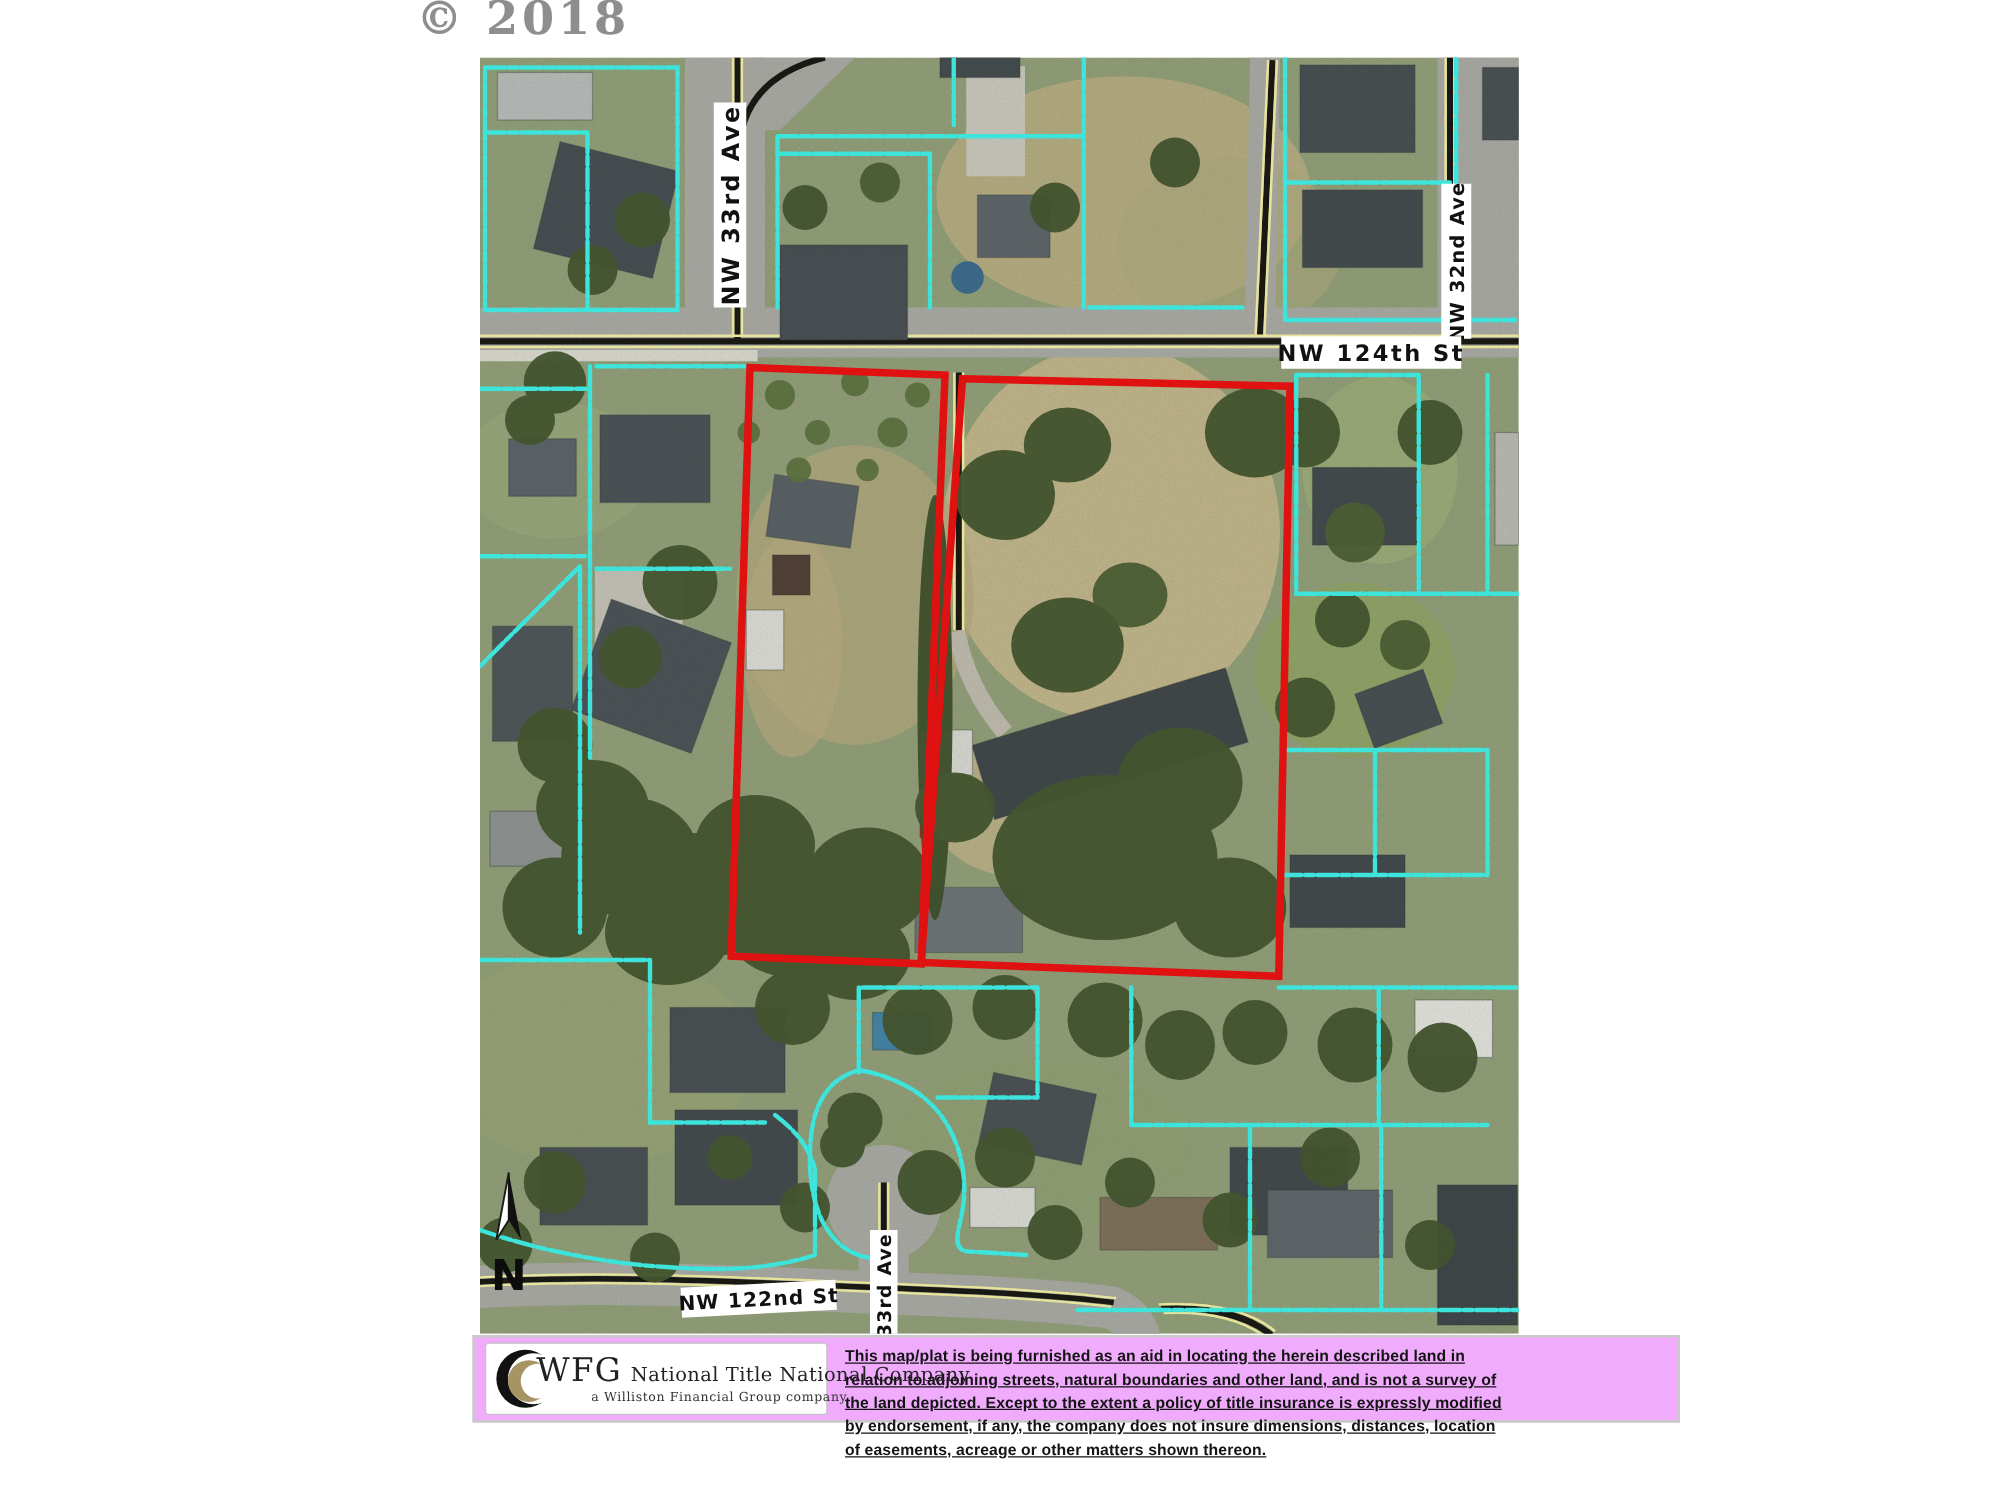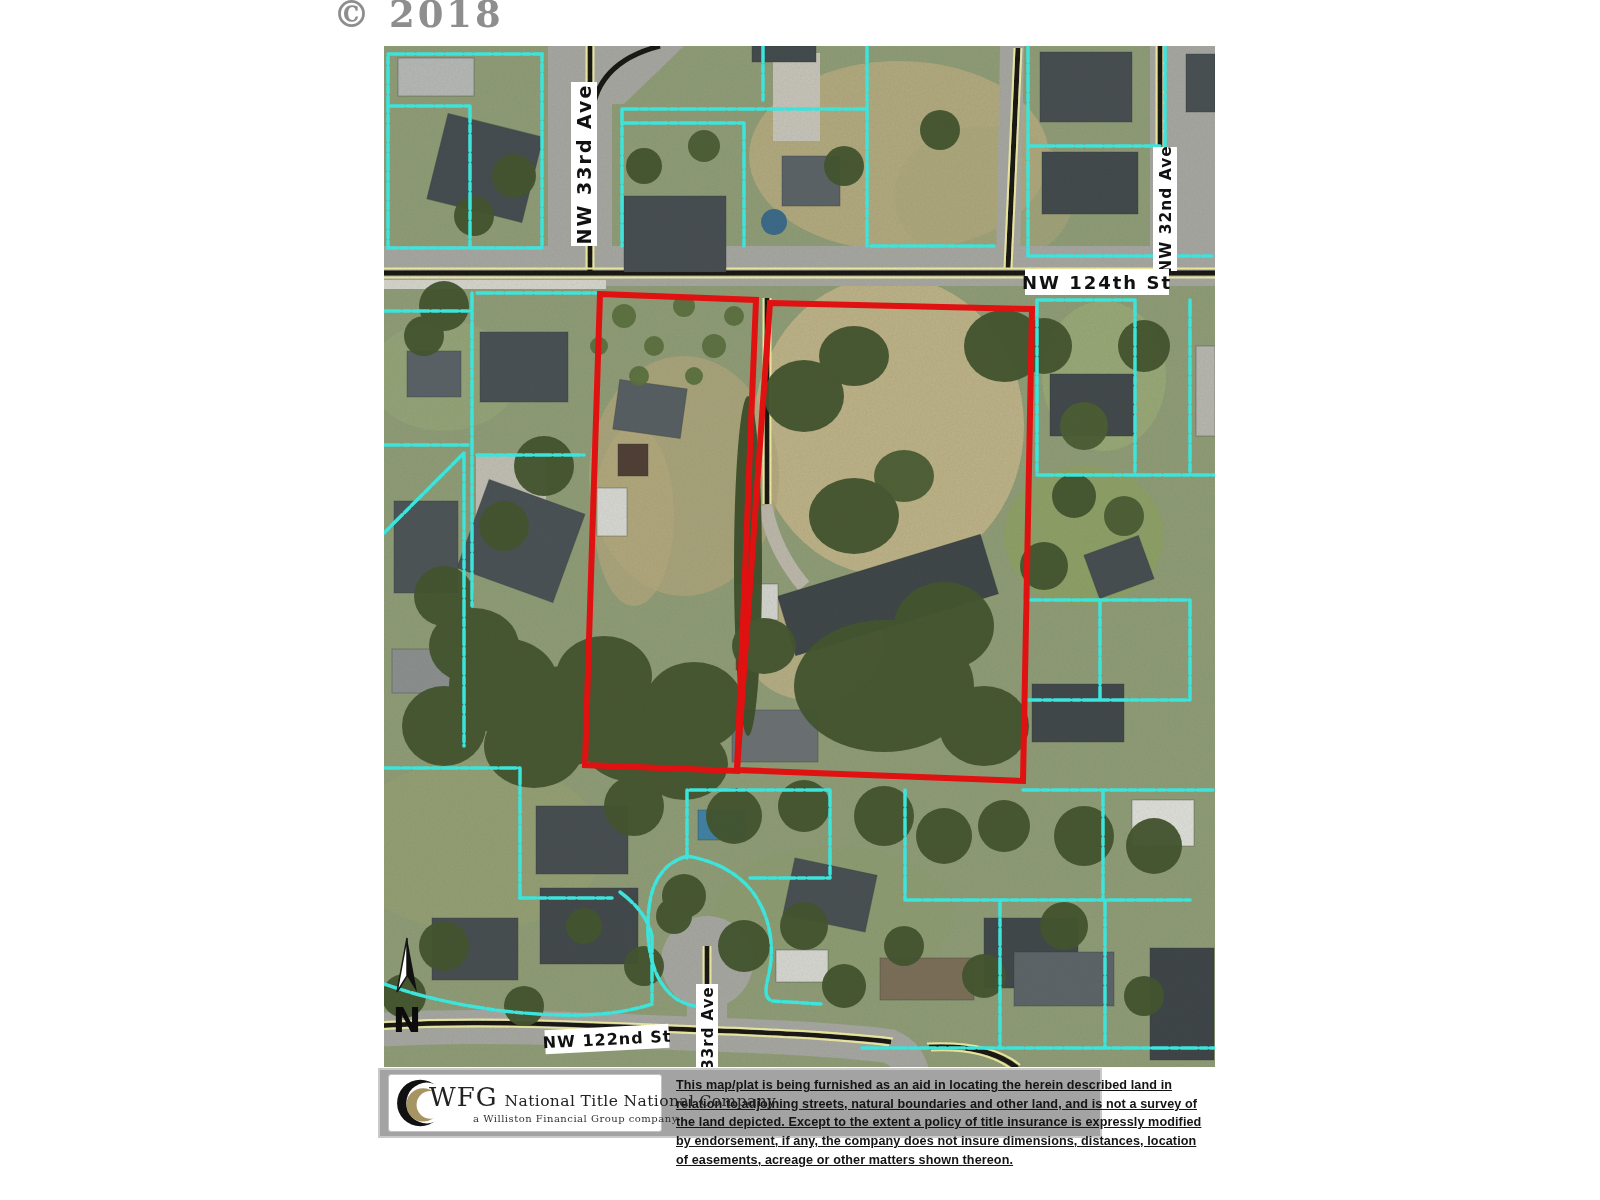--- a/index.html
+++ b/index.html
@@ -2,22 +2,22 @@
 <html><head>
 <meta charset="utf-8">
 <style>
   html,body{margin:0;padding:0;background:#ffffff;}
   .page{position:relative;width:1600px;height:1200px;background:#fff;overflow:hidden;
         font-family:"Liberation Sans",sans-serif;}
   .copyright{position:absolute;left:333px;top:-8px;font-family:"DejaVu Serif",serif;
              font-weight:700;font-size:37px;letter-spacing:3px;color:#8e8e8e;}
   .photo{position:absolute;left:384px;top:46px;width:831px;height:1021px;}
   .photo svg{display:block;}
-  .footer{position:absolute;left:378px;top:1068px;width:724px;height:70px;
-          background:#a3a3a3;border:2px solid #c9c9c9;box-sizing:border-box;padding-left:44px;}
+  .footer{position:absolute;left:378px;top:1068px;width:966px;height:70px;
+          background:#f0abfc;border:2px solid #c9c9c9;box-sizing:border-box;padding-left:44px;}
   .logoBox{position:absolute;left:8px;top:4px;width:274px;height:58px;background:#ffffff;
            border:1px solid #c2c2c2;border-radius:3px;display:flex;align-items:center;padding-left:6px;box-sizing:border-box;}
   .logoMark{flex:0 0 auto;width:58px;height:52px;}
   .logoText{position:relative;margin-left:-24px;z-index:2;}
   .logoRow{display:flex;align-items:baseline;white-space:nowrap;}
   .wfg{font-family:"DejaVu Serif",serif;font-size:26px;color:#222;letter-spacing:1px;}
   .companyName{font-family:"DejaVu Serif",serif;font-size:15.5px;color:#222;margin-left:7px;letter-spacing:.4px;}
   .tagline{font-family:"DejaVu Serif",serif;font-size:10px;color:#333;letter-spacing:.5px;
            margin-left:44px;margin-top:1px;}
   .disclaimer{position:absolute;left:296px;top:6px;width:528px;font-size:12.6px;line-height:1.48;

